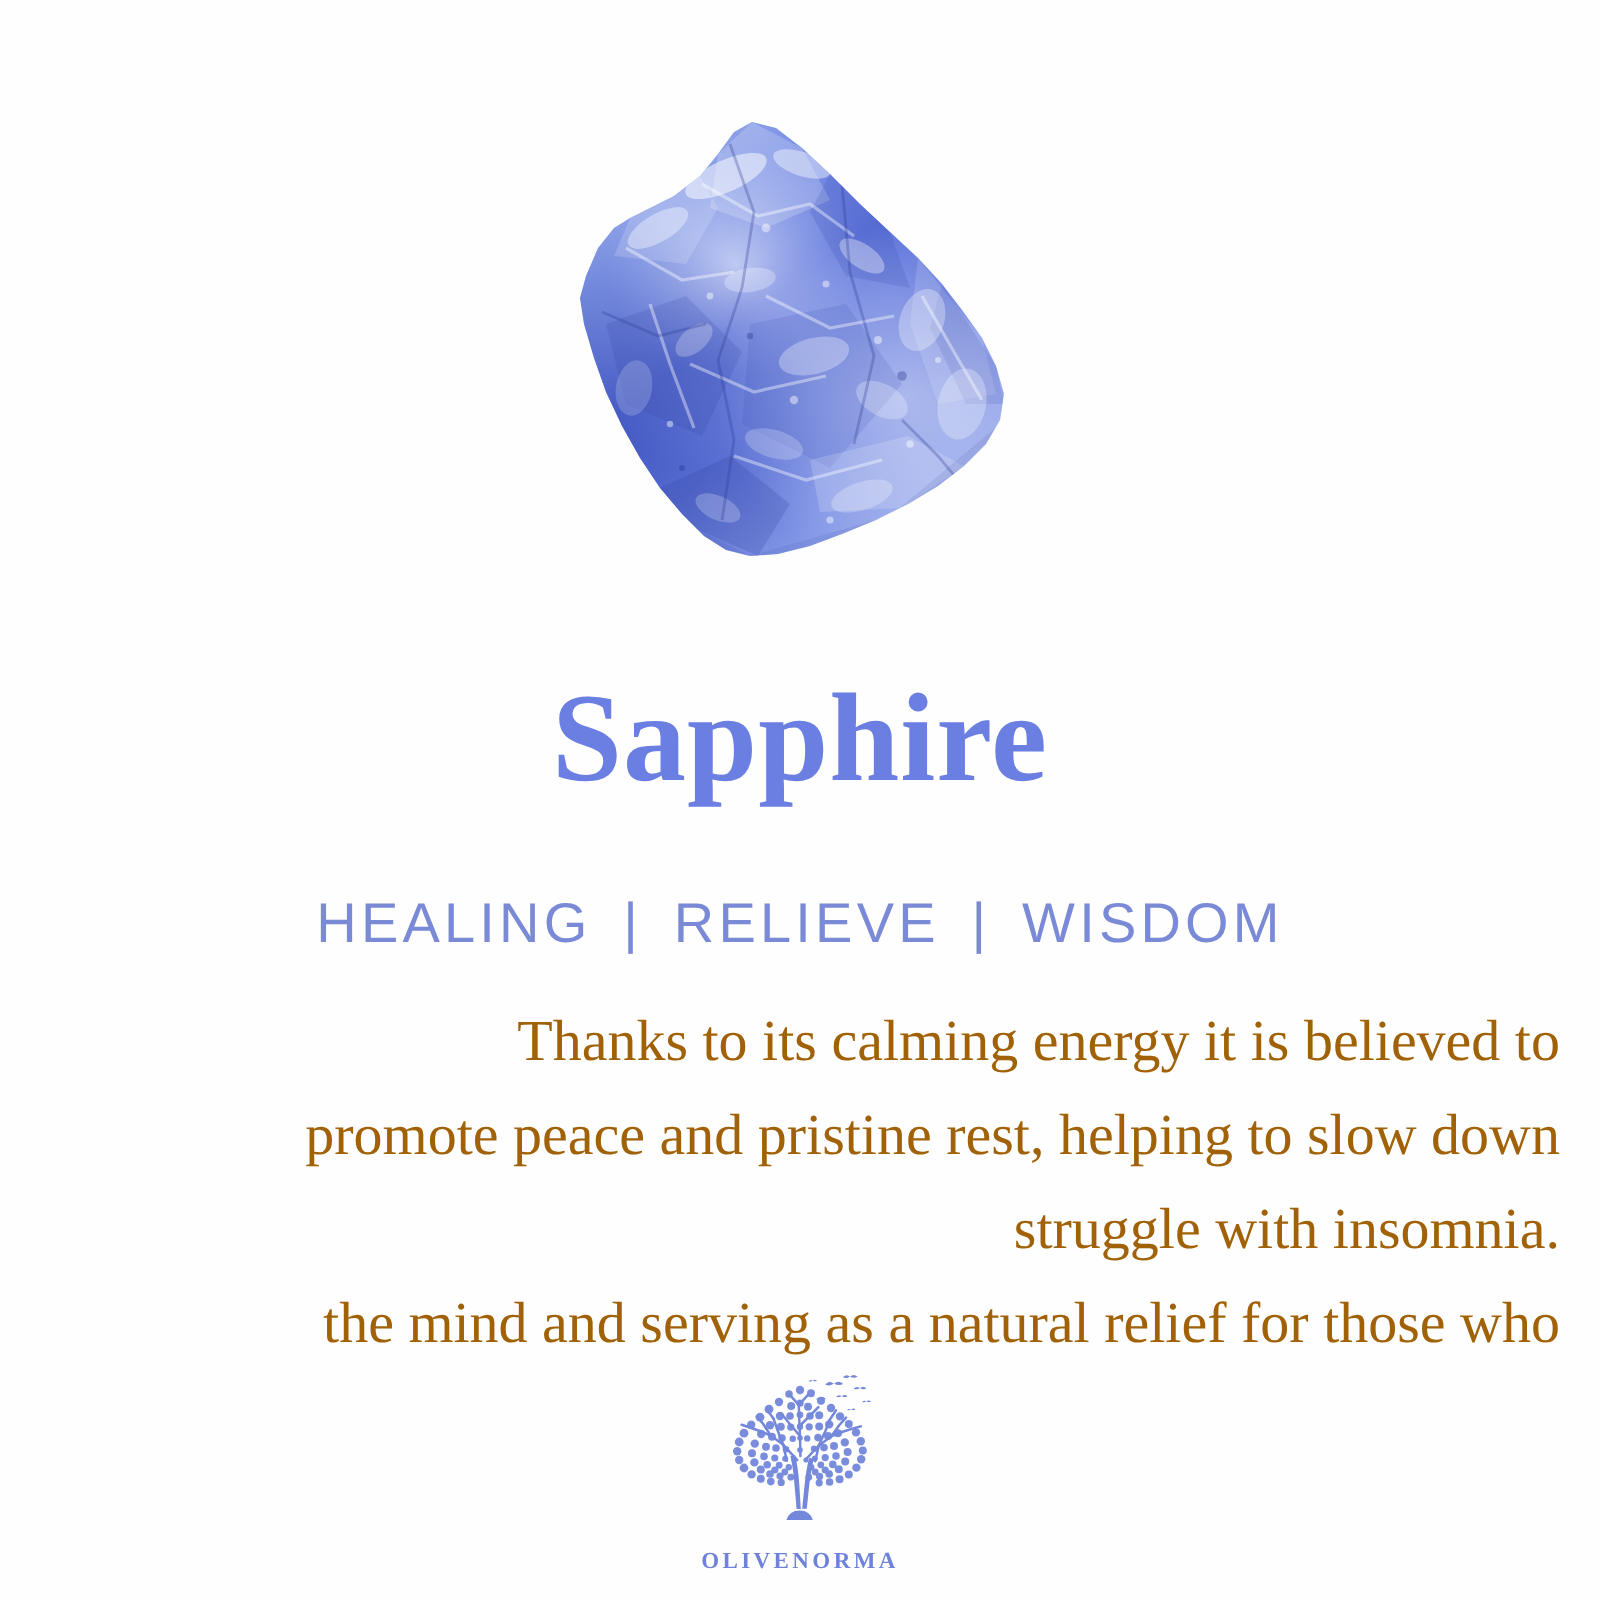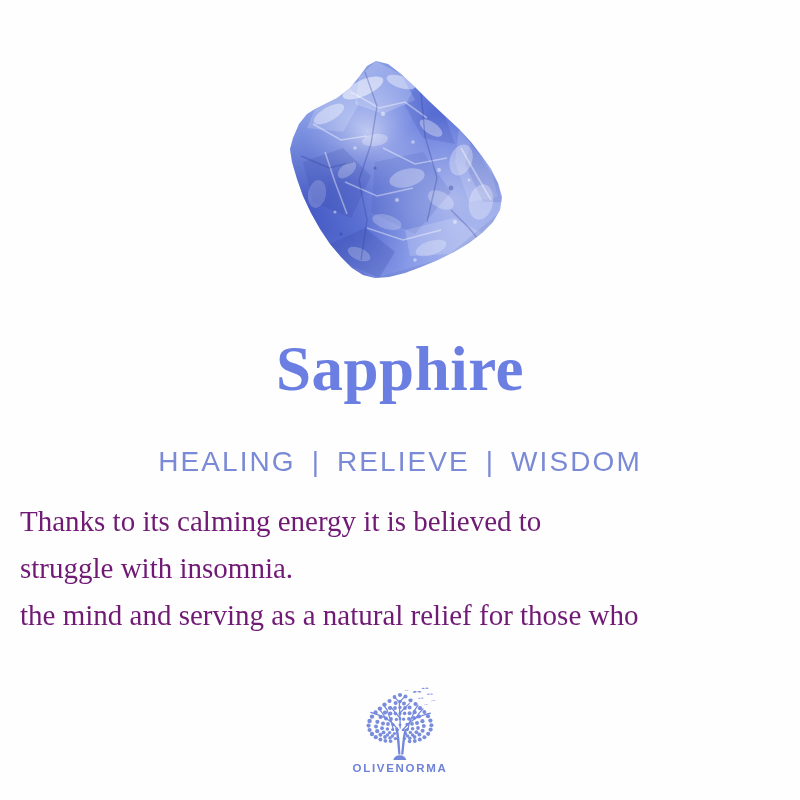--- a/index.html
+++ b/index.html
@@ -70,43 +70,43 @@
     padding: 0 6px;
     font-weight: 300;
   }
 
   
   .body-copy {
     position: absolute;
     top: 498px;
     left: 20px;
     width: 760px;
-    text-align: left;
+    text-align: right;
     font-family: "Liberation Serif", "DejaVu Serif", serif;
     font-size: 29px;
     line-height: 47px;
-    color: #701a75;
+    color: #a16207;
   }
   .body-copy .ln { display: block; white-space: nowrap; }
 
   
   .logo {
     position: absolute;
     top: 686px;
     left: 0;
     width: 800px;
     display: flex;
     flex-direction: column;
     align-items: center;
   }
   .logo-mark { width: 86px; height: 74px; display: block; }
   .logo-mark svg { display: block; width: 100%; height: 100%; }
   .logo-text {
-    margin-top: 2px;
-    font-family: Liberation Sans, sans-serif;
+    margin-top: 15px;
+    font-family: Liberation Serif, serif;
     font-weight: 700;
     font-size: 11.5px;
     letter-spacing: 1.7px;
     color: #6f82d9;
     white-space: nowrap;
   }
 </style>
 </head>
 <body>
 
@@ -231,20 +231,21 @@
   <div class="subtitle">
     <span>HEALING</span>
     <span class="sep">|</span>
     <span>RELIEVE</span>
     <span class="sep">|</span>
     <span>WISDOM</span>
   </div>
 
   <div class="body-copy">
     <span class="ln">Thanks to its calming energy it is believed to</span>
+    <span class="ln">promote peace and pristine rest, helping to slow down</span>
     <span class="ln">struggle with insomnia.</span>
     <span class="ln">the mind and serving as a natural relief for those who</span>
   </div>
 
   <div class="logo">
     <span class="logo-mark">
       <svg viewBox="0 0 86 74" xmlns="http://www.w3.org/2000/svg">
         <g fill="#7387db">
 
           <path d="M41.3,68.5 L40.2,56 Q39.6,48 38.2,42 L40.6,41.6 Q42,47.6 42.6,55.6 L43.4,68.5 Z"></path>

